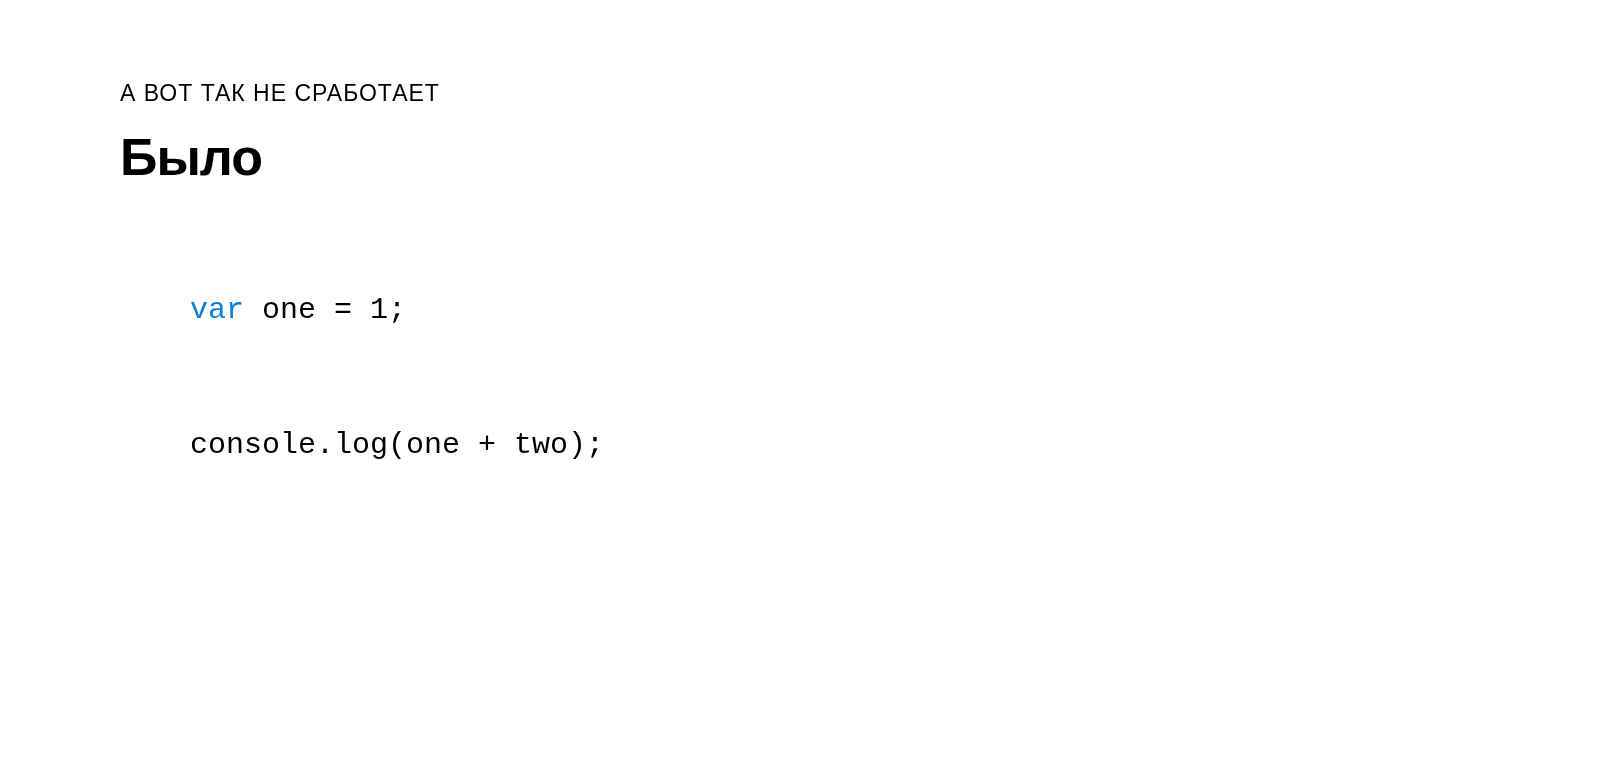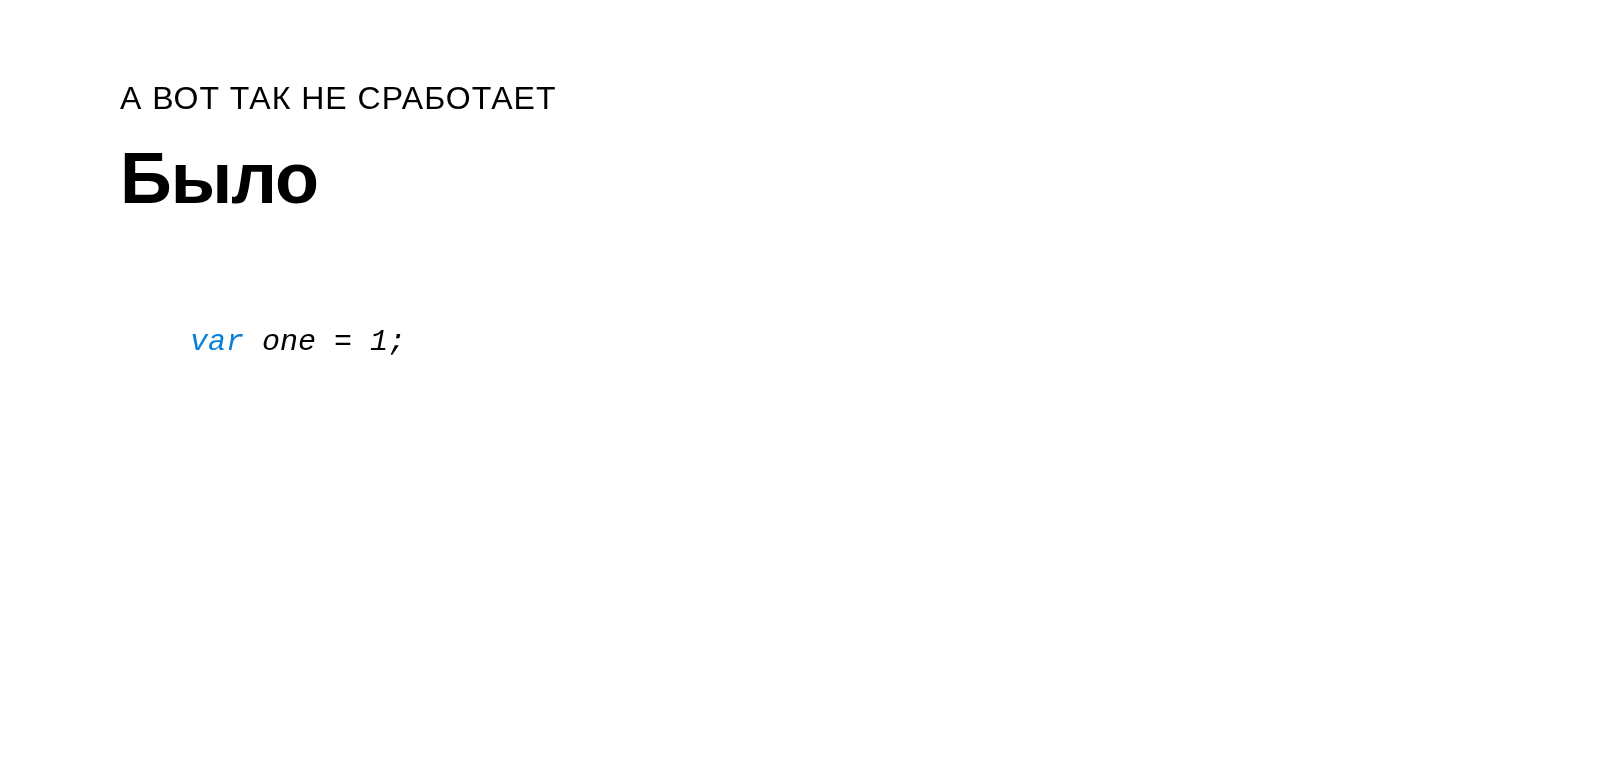--- a/index.html
+++ b/index.html
@@ -8,53 +8,53 @@
       box-sizing: border-box;
     }
     body {
       width: 1600px;
       height: 780px;
       background: #ffffff;
       font-family: -apple-system, BlinkMacSystemFont, "Segoe UI", Helvetica, Arial, sans-serif;
       padding: 80px 0 0 120px;
     }
     .eyebrow {
-      font-size: 32px;
+      font-size: 23px;
       font-weight: 400;
       letter-spacing: 1px;
       color: #000000;
       margin-bottom: 20px;
     }
     .title {
-      font-size: 72px;
+      font-size: 52px;
       font-weight: 700;
       color: #000000;
       margin-bottom: 90px;
       letter-spacing: -1px;
     }
     .code-block {
       font-family: "SF Mono", "Menlo", "Consolas", "Courier New", monospace;
       font-size: 30px;
       line-height: 2.25;
       color: #000000;
       padding-left: 70px;
     }
     .code-line {
       white-space: pre;
-      font-style: italic;
     }
     .blank-line {
       height: 2.25em;
     }
     .kw {
       color: #0b7fd6;
     }
   </style>
 </head>
 <body>
 
 <div class="eyebrow">А ВОТ ТАК НЕ СРАБОТАЕТ</div>
 <div class="title">Было</div>
 
 <div class="code-block">
   <div class="code-line"><span class="kw">var</span><span> one = 1;</span></div>
   <div class="blank-line"></div>
+  <div class="code-line"><span>console.log(one + two);</span></div>
 </div>
 
 </body></html>

